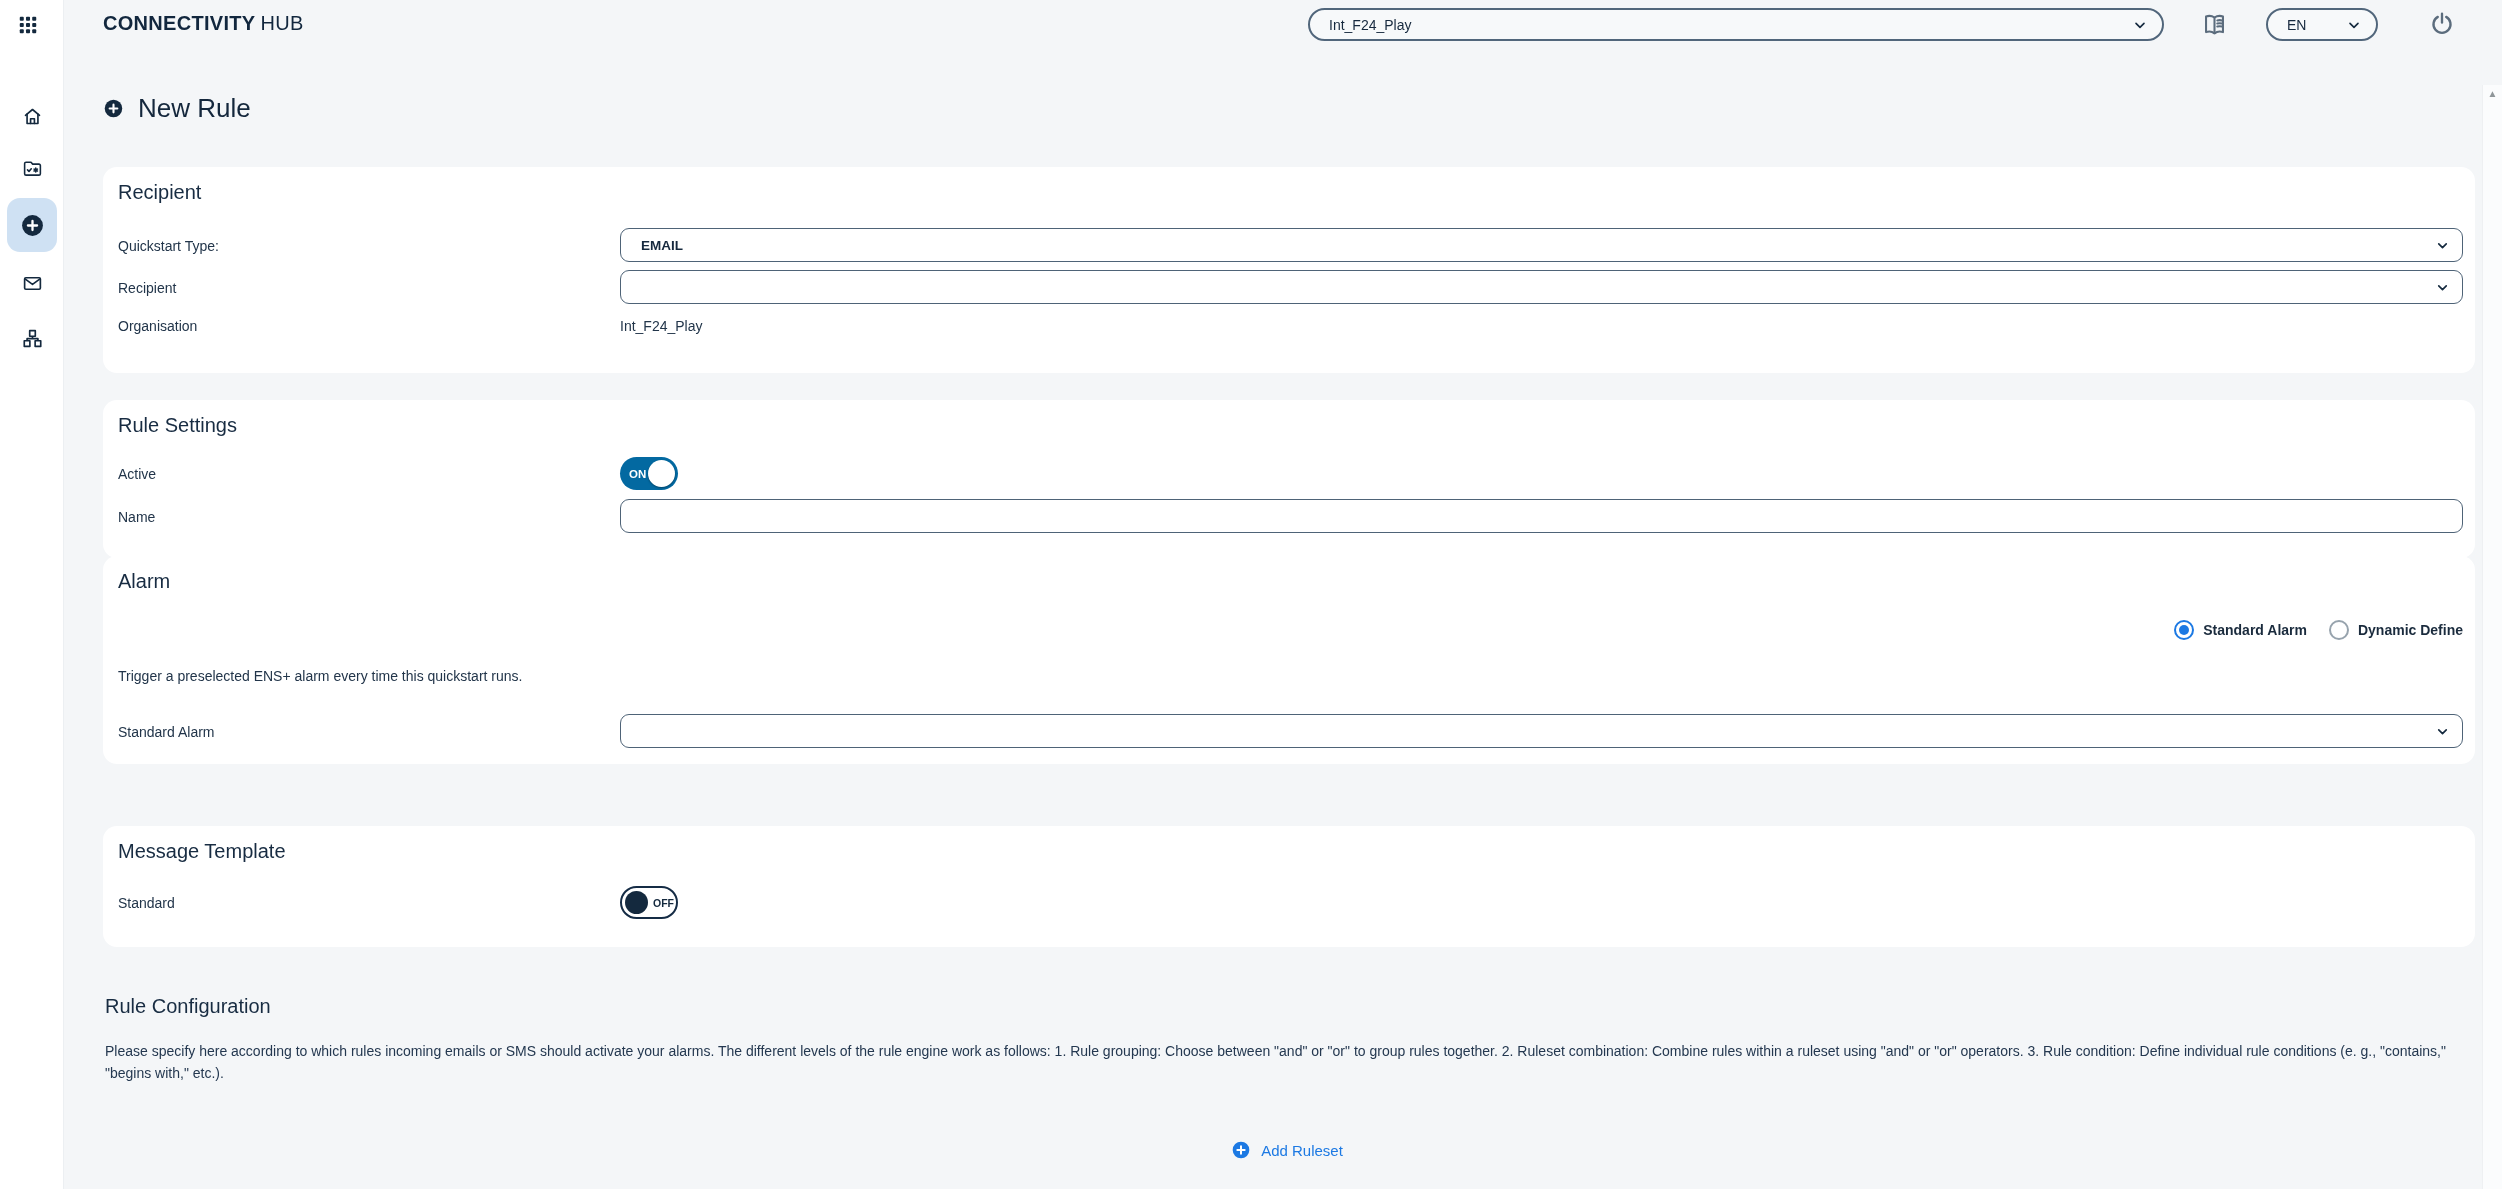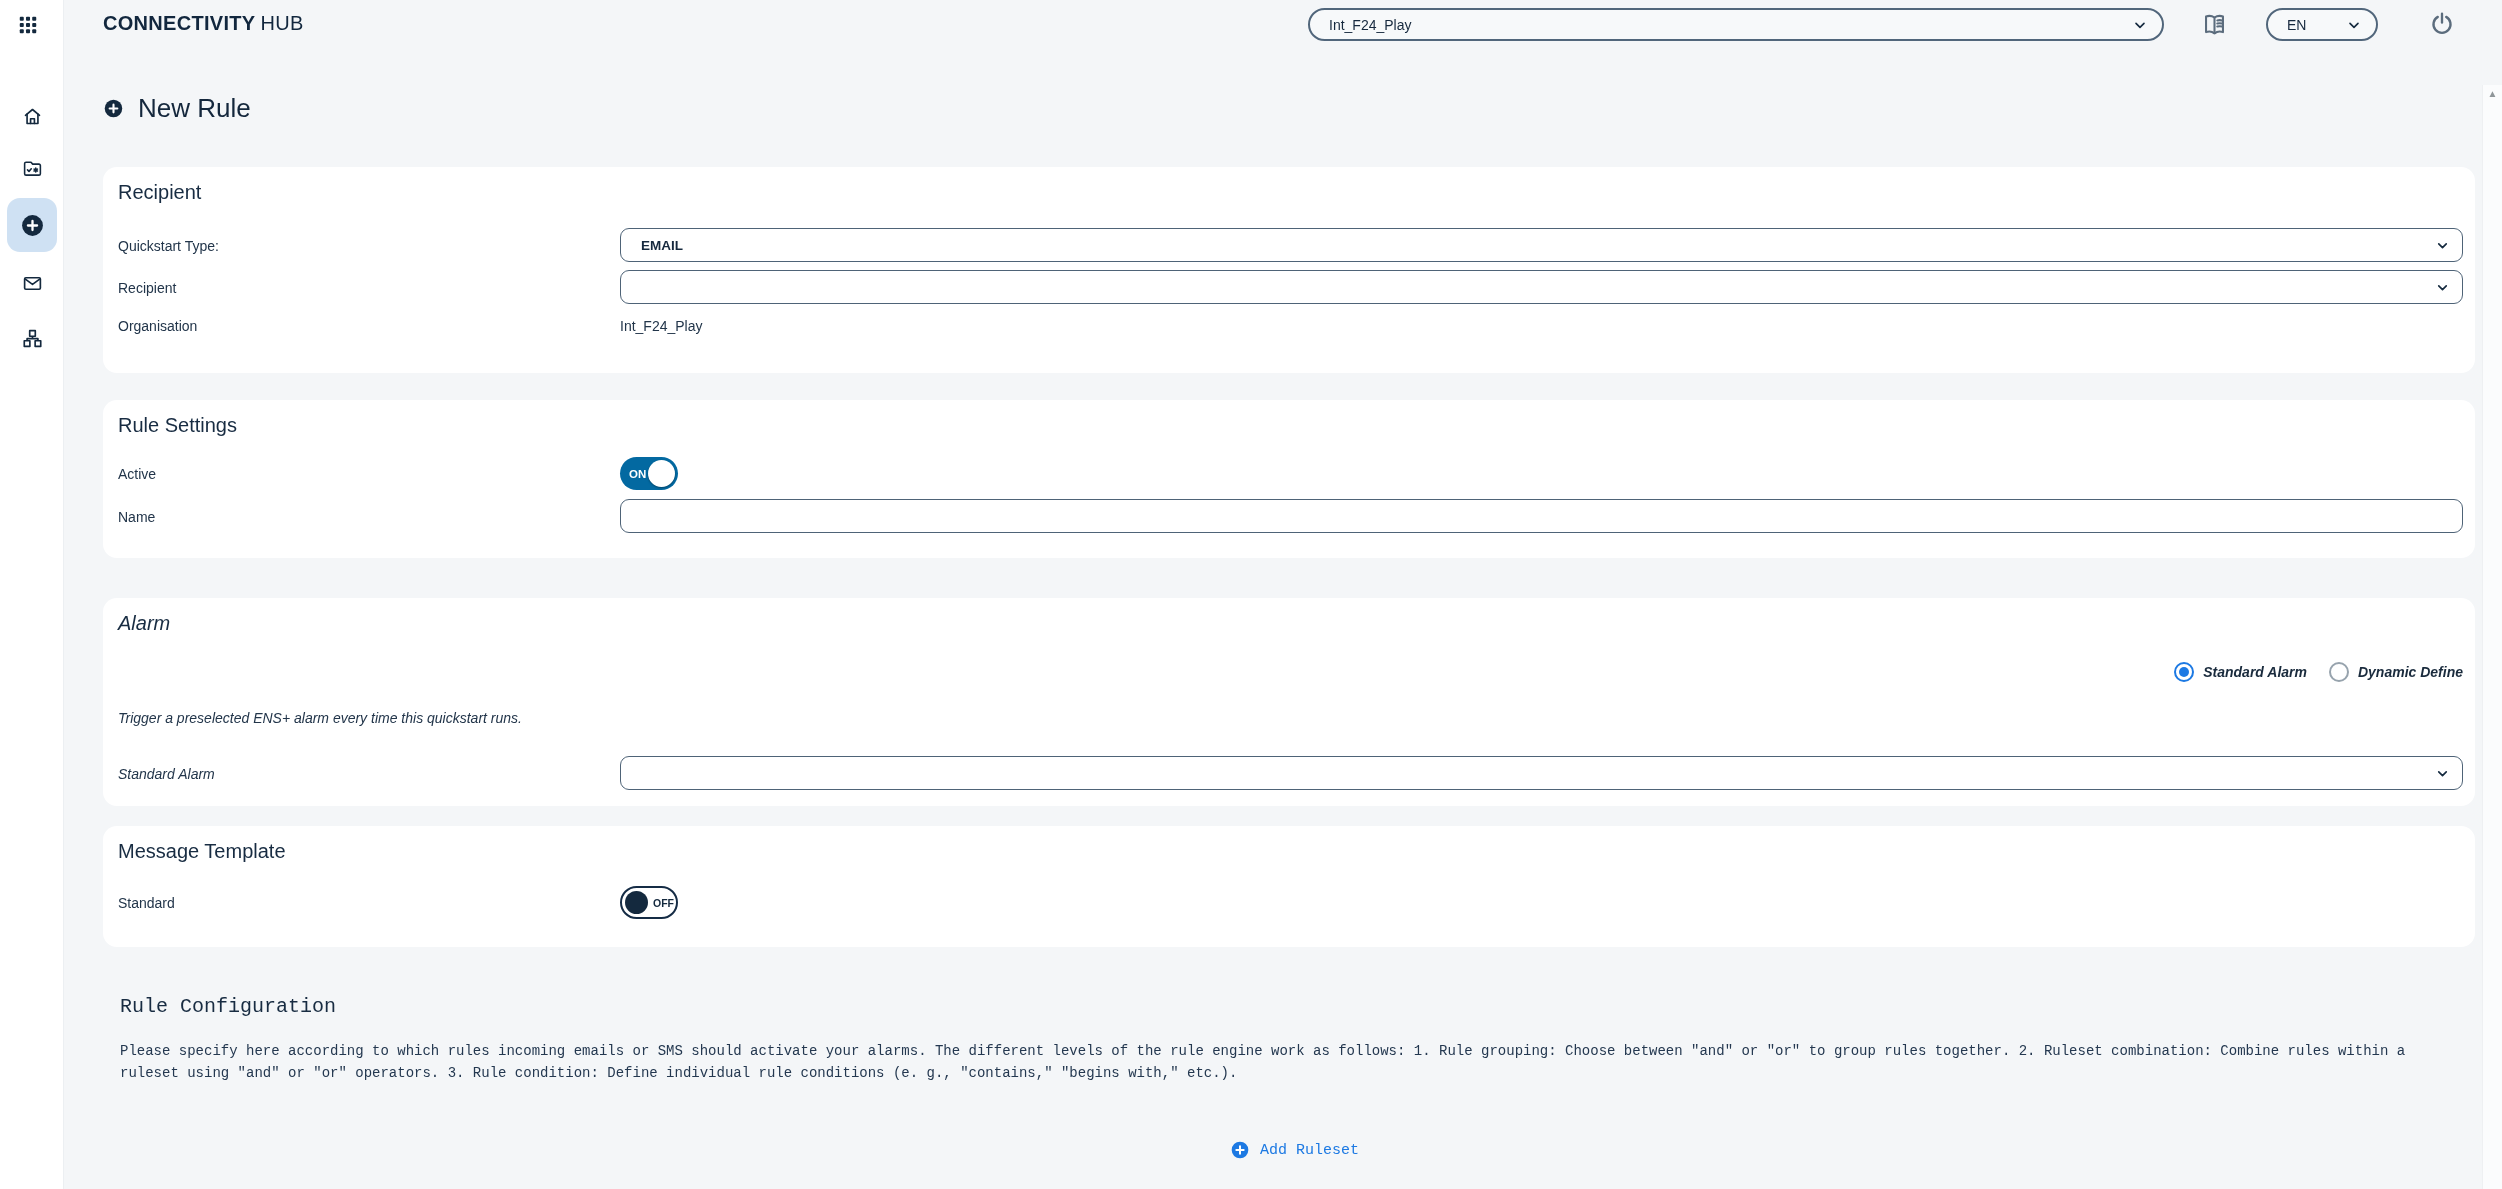--- a/index.html
+++ b/index.html
@@ -78,21 +78,21 @@
   .toggle.off .t-label { position:absolute; left:31px; top:50%; transform:translateY(-50%); color:#14293e; font-size:10.5px; font-weight:700; }
   
   .radio-row { position:absolute; right:12px; top:64px; display:flex; align-items:center; gap:22px; }
   .radio-opt { display:flex; align-items:center; gap:9px; cursor:pointer; font-size:14px; font-weight:600; color:#1a2b3d; }
   .radio-dot { width:20px; height:20px; border-radius:50%; background:#fff; flex:0 0 auto; position:relative; }
   .radio-dot.checked { border:2px solid #1c79e3; }
   .radio-dot.checked::after { content:""; position:absolute; left:50%; top:50%; transform:translate(-50%,-50%); width:10px; height:10px; border-radius:50%; background:#1c79e3; }
   .radio-dot.unchecked { border:2px solid #97a3ad; }
   .desc-text { position:absolute; left:15px; right:20px; font-size:14px; color:#22354a; }
   
-  .plain-section { position:absolute; left:56px; right:33px;font-family:Liberation Mono, monospace; }
+  .plain-section { position:absolute; left:41px; right:33px; }
   .plain-section h2 { position:static; }
   .rc-desc { position:absolute; top:45px; left:0; right:2px; font-size:14px; line-height:22px; color:#243850; }
   .add-ruleset {
     position:absolute; left:0; right:0; top:145px;
     display:flex; align-items:center; justify-content:center; gap:10px;
     font-size:15px; font-weight:500; color:#1c79e3; cursor:pointer;
   }
   .add-ruleset .circle-plus { width:20px; height:20px; }
   
   .scrollbar {
@@ -226,21 +226,21 @@
     <h2>Rule Settings</h2>
     <div class="row-label" style="top:66px;">Active</div>
     <div class="toggle on" style="top:57px;">
       <span class="t-label">ON</span>
       <span class="knob"></span>
     </div>
     <div class="row-label" style="top:109px;">Name</div>
     <input class="field" style="top: 99px;" type="text">
   </section>
 
-  <section class="card" style="top:598px; height:208px;font-style:italic;">
+  <section class="card" style="top:556px; height:208px;">
     <h2>Alarm</h2>
     <div class="radio-row">
       <div class="radio-opt">
         <span class="radio-dot checked"></span>
         <span>Standard Alarm</span>
       </div>
       <div class="radio-opt">
         <span class="radio-dot unchecked"></span>
         <span>Dynamic Define</span>
       </div>

